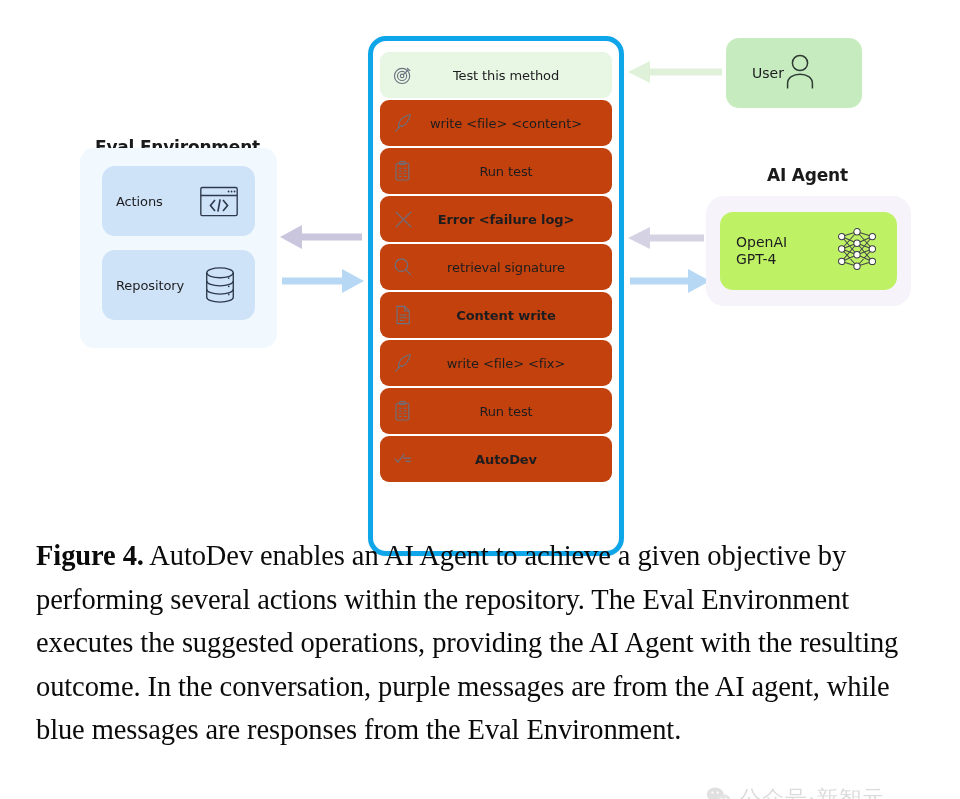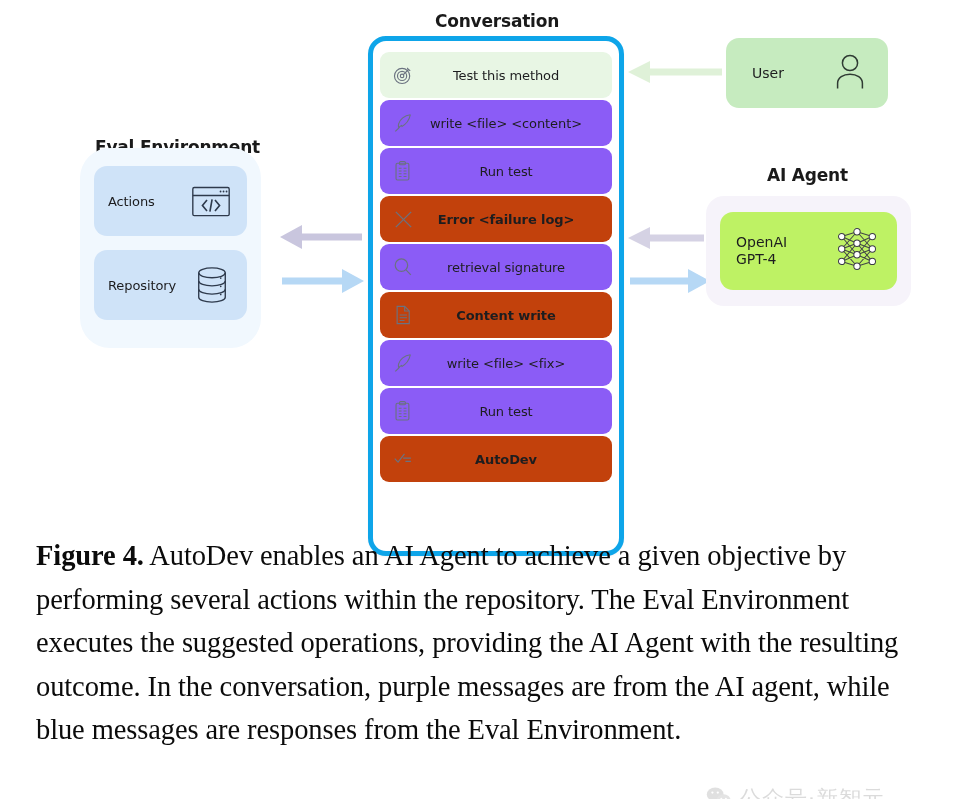--- a/index.html
+++ b/index.html
@@ -45,21 +45,21 @@
     position:relative;
     height:46px;
     border-radius:9px;
     display:flex;
     align-items:center;
     margin-bottom:2px;
     padding:0 6px;
     box-sizing:border-box;
   }
   .msg-row.user{   background:#e8f6e4; }
-  .msg-row.agent{  background:#8b5cf6; }
+  .msg-row.agent{  background:#c2410c; }
   .msg-row.env{    background:#c2410c;font-weight:bold; }
 
   .msg-icon{
     width:34px;height:34px;
     flex:0 0 34px;
     display:flex;align-items:center;justify-content:center;
     color:#6b7280;
   }
   .msg-text{
     flex:1 1 auto;
@@ -71,25 +71,25 @@
     white-space:nowrap;
     letter-spacing:-0.1px;
   }
 
   
   #eval-title{ left:60px; top:137px; width:235px; }
 
   #eval-env{
     position:absolute;
     left:80px; top:148px;
-    width:181px; height:200px;
+    width:197px; height:200px;
     background:#f1f8fe;
-    border-radius:30px;
-    box-sizing:border-box;
-    padding:18px 14px;
+    border-radius:14px;
+    box-sizing:border-box;
+    padding:18px 22px;
   }
   .eval-card{
     height:70px;
     background:#cfe3f8;
     border-radius:13px;
     display:flex;
     align-items:center;
     justify-content:space-between;
     padding:0 16px 0 14px;
     box-sizing:border-box;
@@ -100,24 +100,24 @@
     font-size:13px;
     color:#1d1d1f;
     letter-spacing:-0.1px;
   }
   .eval-icon{ color:#374151; display:flex; align-items:center; }
 
   
   #user-box{
     position:absolute;
     left:726px; top:38px;
-    width:162px; height:70px;
+    width:136px; height:70px;
     background:#c6ebbf;
     border-radius:13px;
-    display:flex;align-items:center;justify-content:space-between;
+    display:flex;align-items:center;justify-content:flex-start;
     padding:0 22px 0 26px;
     box-sizing:border-box;
   }
   #user-label{
     font-family:"DejaVu Sans", sans-serif;
     font-size:14px; color:#1d1d1f;
   }
 
   
   #agent-title{ left:690px; top:165px; width:235px; }
@@ -205,21 +205,20 @@
       <line x1="704" y1="238" x2="648" y2="238" stroke="#d5d2e4" stroke-width="7"></line>
       <polygon points="628,238 650,227 650,249" fill="#d5d2e4"></polygon>
     </g>
 
     <g>
       <line x1="630" y1="281" x2="690" y2="281" stroke="#b6d8f5" stroke-width="7"></line>
       <polygon points="710,281 688,269 688,293" fill="#b6d8f5"></polygon>
     </g>
   </svg>
 
-  <div class="sec-title" id="conv-title">Conversation</div>
 
   <div id="conversation-card">
 
     <div class="msg-row user">
       <span class="msg-icon">
         <svg width="22" height="22" viewBox="0 0 24 24" fill="none" stroke="currentColor" stroke-width="1.25">
           <circle cx="11" cy="13" r="8.3"></circle>
             <circle cx="11" cy="13" r="5"></circle>
             <circle cx="11" cy="13" r="1.9"></circle>
           <path d="M12.4 11.6 L18 6"></path>

